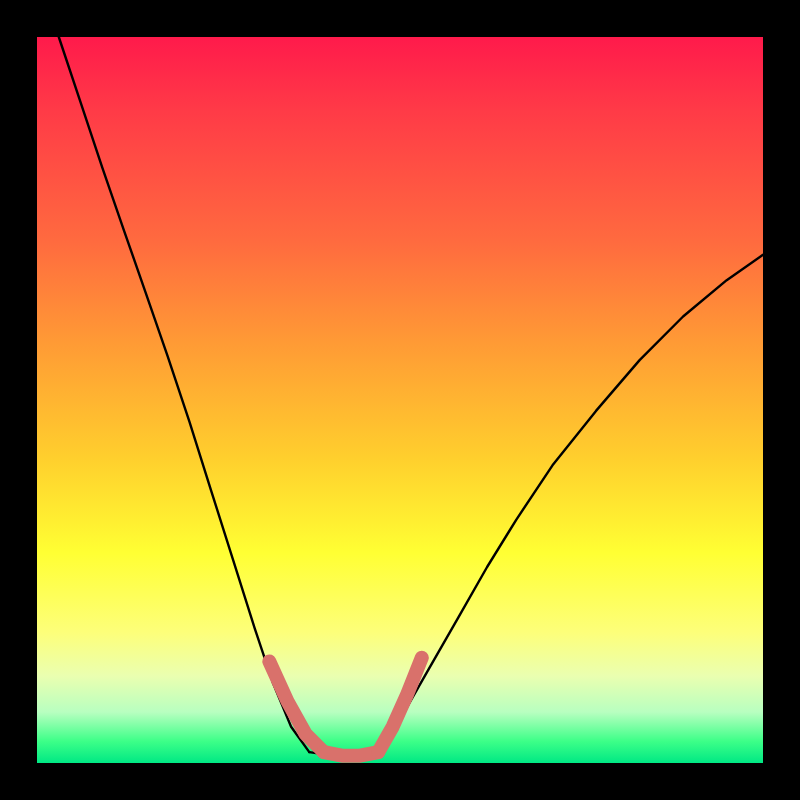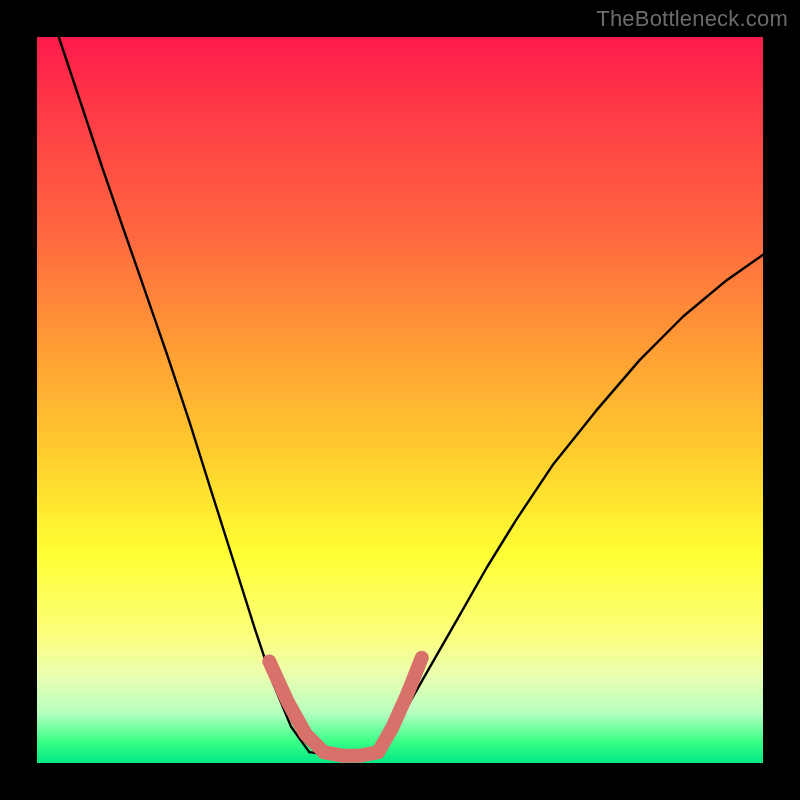--- a/index.html
+++ b/index.html
@@ -67,14 +67,13 @@
     <g id="series-group">
         <path d="M21.8 0.0 L43.6 65.3 L65.3 130.7 L87.1 193.8 L108.9 256.3 L130.7 319.4 L152.5 384.8 L174.2 453.8 L196.0 522.7 L217.8 591.7 L236.0 646.1 L254.1 689.7 L272.3 715.1" fill="none" stroke="#000000" stroke-width="2.4" stroke-linecap="round" stroke-linejoin="round"></path>
         <path d="M272.3 715.1 L297.7 718.7 L319.4 718.7 L341.2 715.1" fill="none" stroke="#000000" stroke-width="2.4" stroke-linecap="round" stroke-linejoin="round"></path>
         <path d="M341.2 715.1 L363.0 682.4 L392.0 631.6 L421.1 580.8 L450.1 530.0 L479.2 482.8 L515.5 428.3 L559.0 373.9 L602.6 323.1 L646.1 279.5 L689.7 243.2 L726.0 217.8" fill="none" stroke="#000000" stroke-width="2.4" stroke-linecap="round" stroke-linejoin="round"></path>
         <path d="M232.3 624.4 L250.5 664.3 L268.6 697.0 L286.8 715.1" fill="none" stroke="#d9716b" stroke-width="14" stroke-linecap="round" stroke-linejoin="round"></path>
         <path d="M286.8 715.1 L304.9 718.7 L323.1 718.7 L341.2 715.1" fill="none" stroke="#d9716b" stroke-width="14" stroke-linecap="round" stroke-linejoin="round"></path>
         <path d="M341.2 715.1 L355.7 689.7 L370.3 657.0 L384.8 620.7" fill="none" stroke="#d9716b" stroke-width="14" stroke-linecap="round" stroke-linejoin="round"></path>
       </g>
   </svg>
 
-  <div class="watermark">TheBottleneck.com</div>
 </div>
 
 </body></html>

